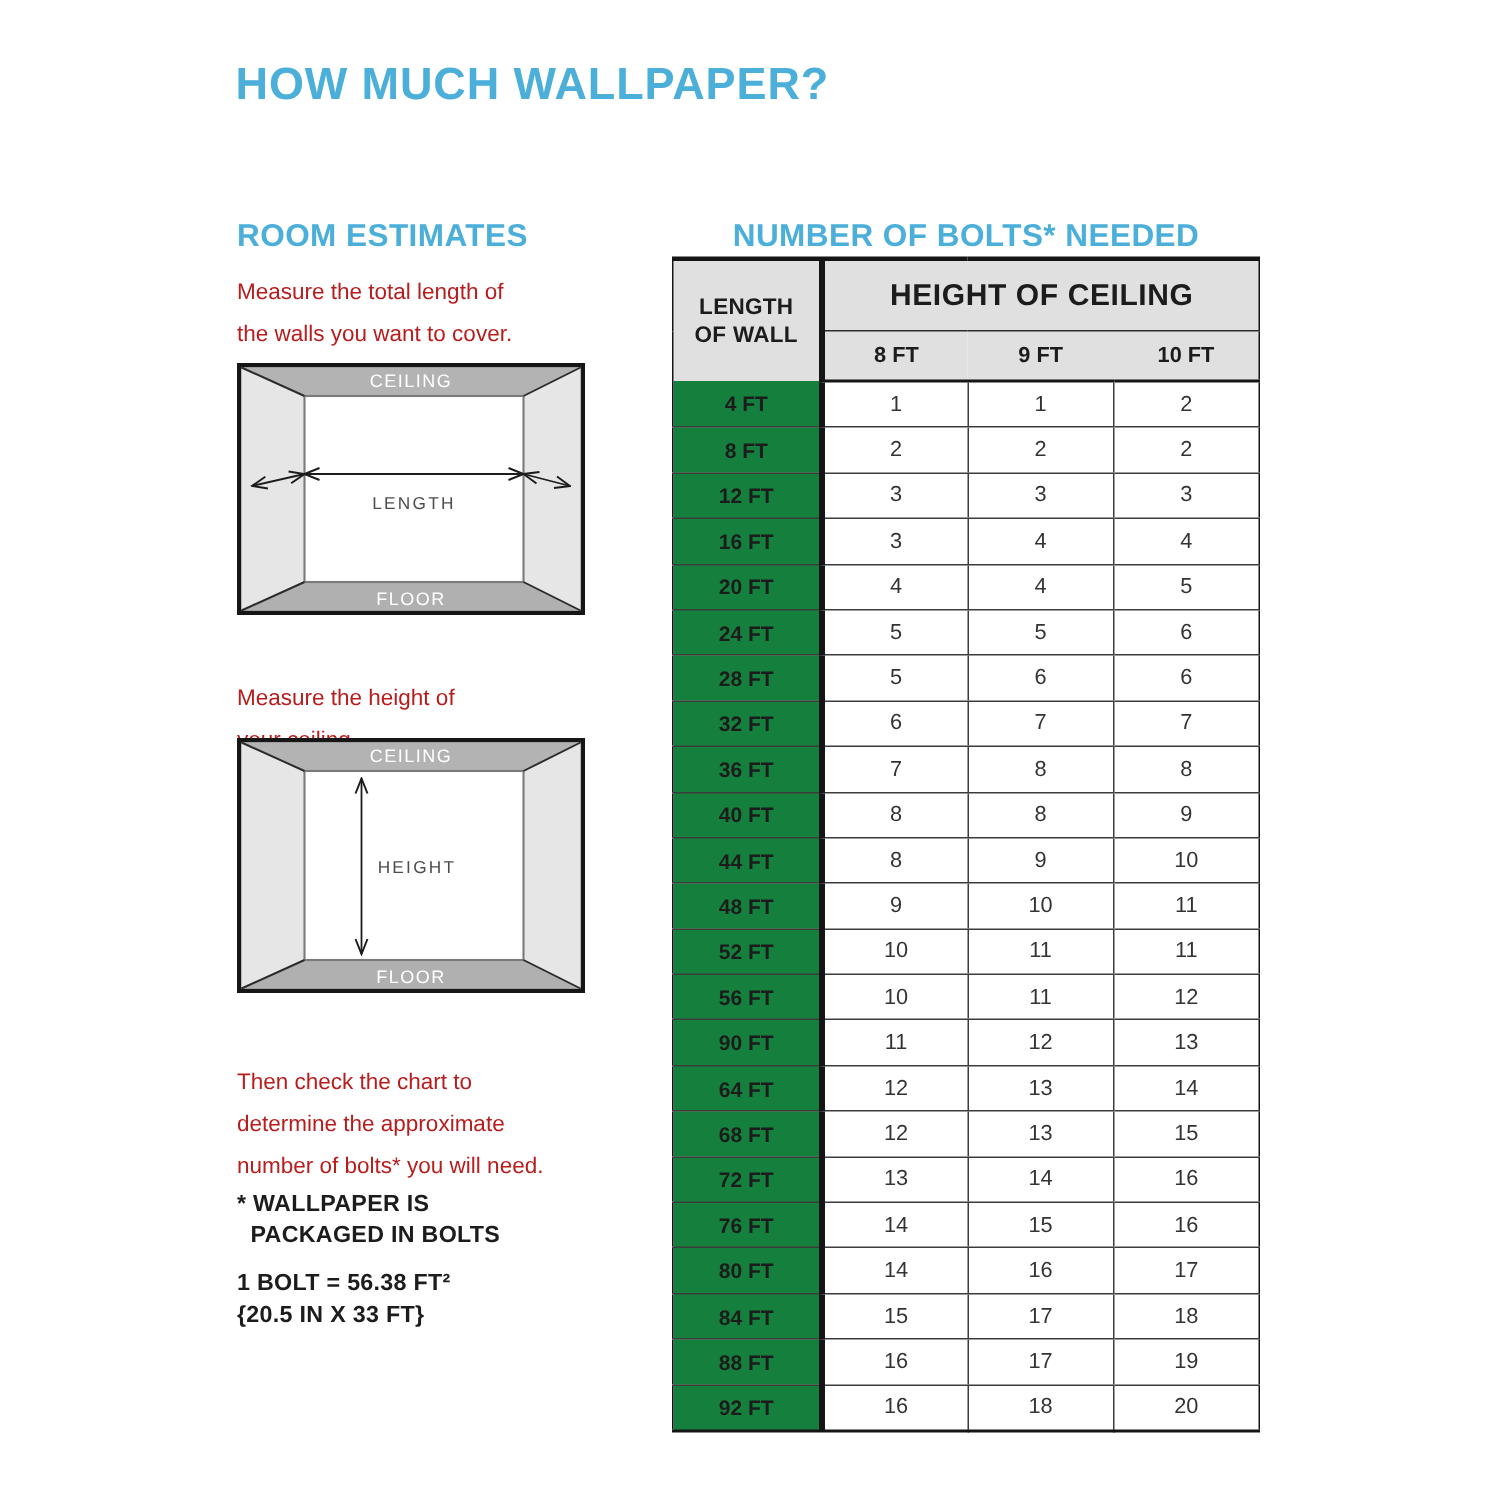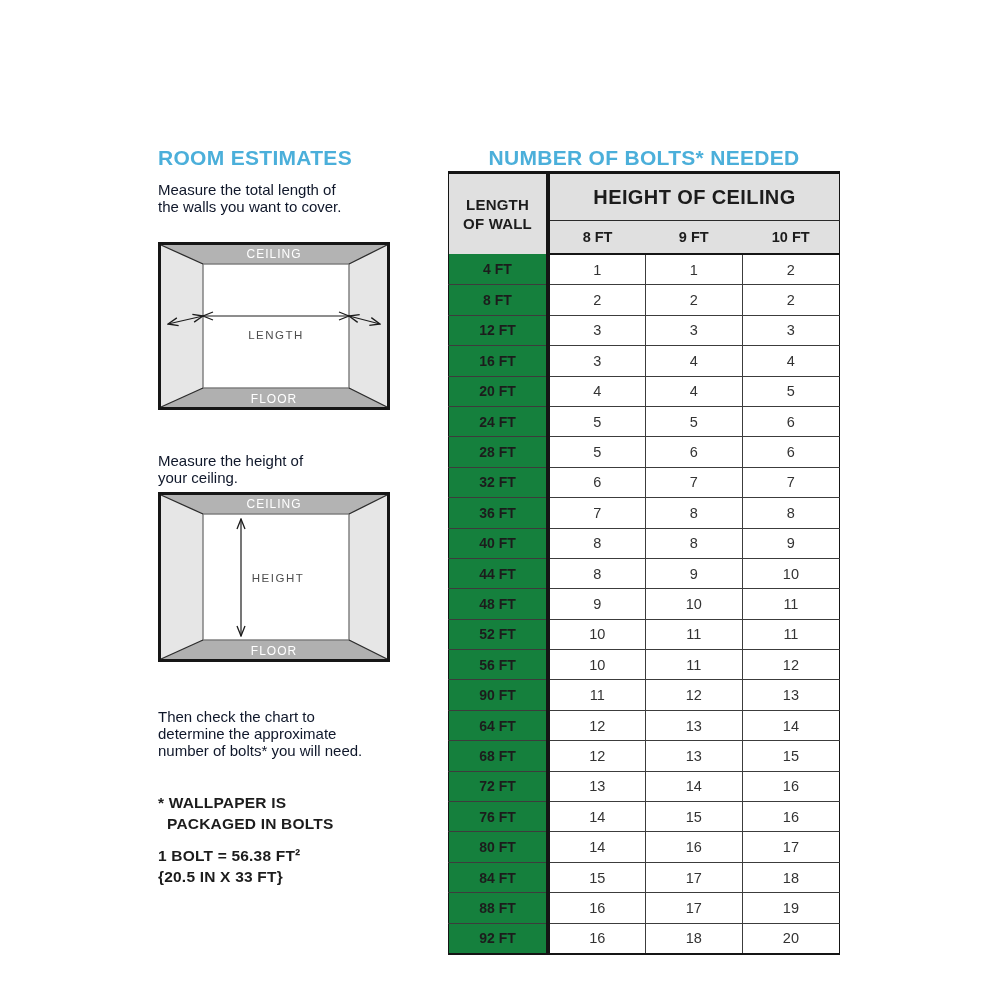--- a/index.html
+++ b/index.html
@@ -11,21 +11,21 @@
     position:absolute;left:157px;top:40px;
     font-size:30px;font-weight:bold;color:#4bafda;letter-spacing:0.6px;
   }
   .section-heading{
     font-size:21px;font-weight:bold;color:#4bafda;letter-spacing:0.3px;
   }
   #room-heading{position:absolute;left:158px;top:146px;}
   #table-heading{position:absolute;left:448px;top:146px;width:392px;text-align:center;}
   .para{
     position:absolute;left:158px;width:300px;
-    font-size:15px;line-height:17px;color:#0f172a;white-space:pre-line;
+    font-size:15px;line-height:28px;color:#b91c1c;white-space:pre-line;
   }
   #para-length{top:181px;}
   #para-height{top:452px;}
   #para-chart{top:708px;}
   .footnote{
     position:absolute;left:158px;width:300px;
     font-size:15.5px;font-weight:bold;color:#1c1c1c;line-height:21px;
     white-space:pre-line;letter-spacing:0.2px;
   }
   #note-bolts{top:792px;}
@@ -61,20 +61,21 @@
   #bolts-table tbody .bolt-cell{
     background:#ffffff;font-size:14.5px;color:#333333;
     border-left:1px solid #3c3c3c;
   }
 </style>
 </head>
 <body>
 
 <div class="canvas">
 
+  <div class="page-title">HOW MUCH WALLPAPER?</div>
 
   <div class="section-heading" id="room-heading">ROOM ESTIMATES</div>
 
   <div class="para" id="para-length">Measure the total length of
 the walls you want to cover.</div>
 
   <svg class="diagram" id="diagram-length" width="232" height="168" viewBox="0 0 232 168">
     <defs>
       <marker id="ah1" viewBox="0 0 12 10" refX="11" refY="5" markerWidth="12" markerHeight="10" orient="auto-start-reverse" markerUnits="userSpaceOnUse">
         <path d="M1,1 L11,5 L1,9" fill="none" stroke="#1c1c1c" stroke-width="1.3"></path>

